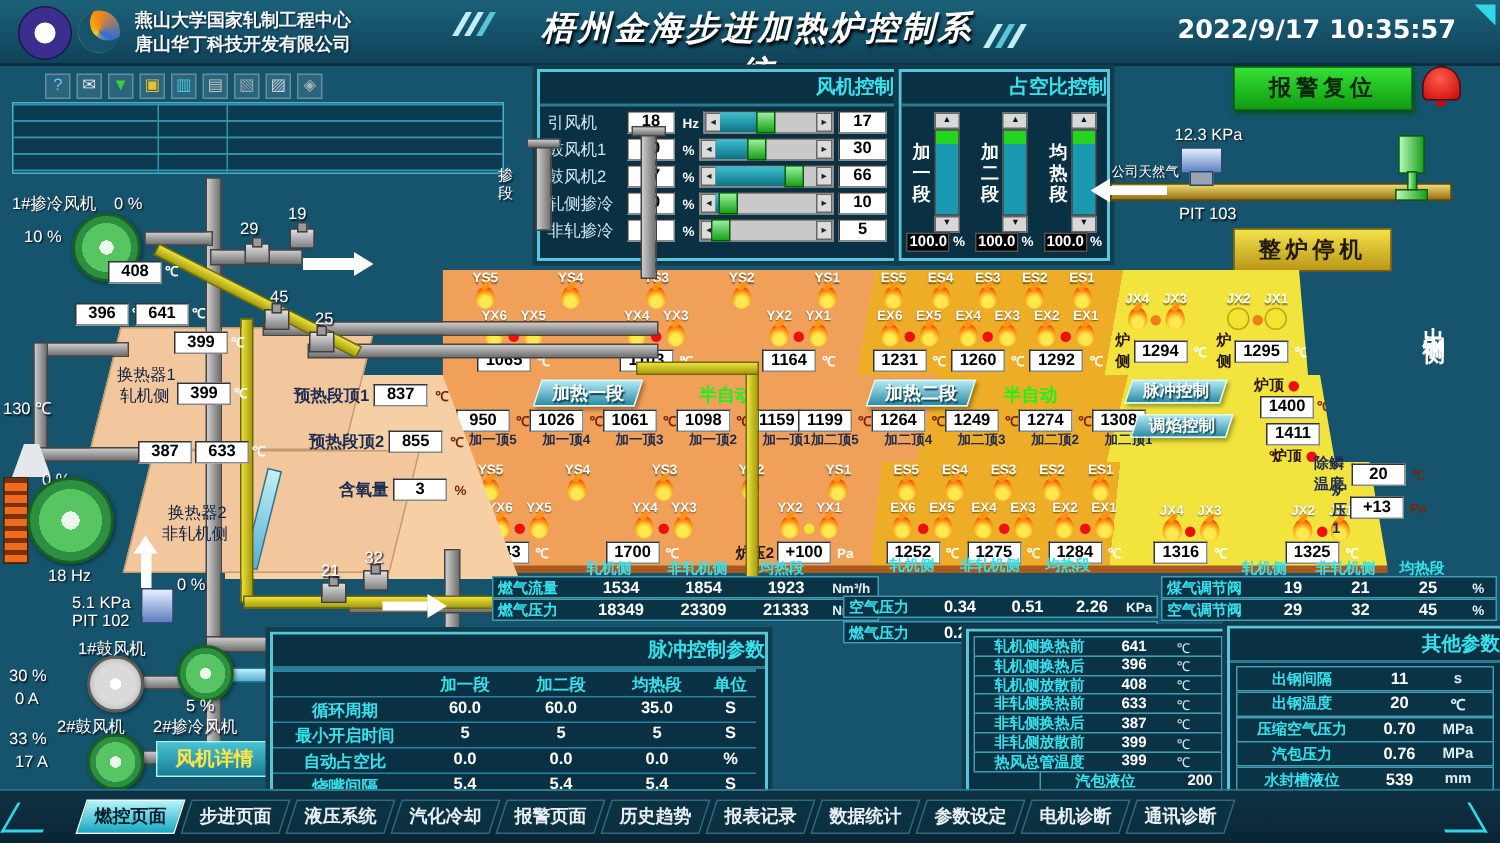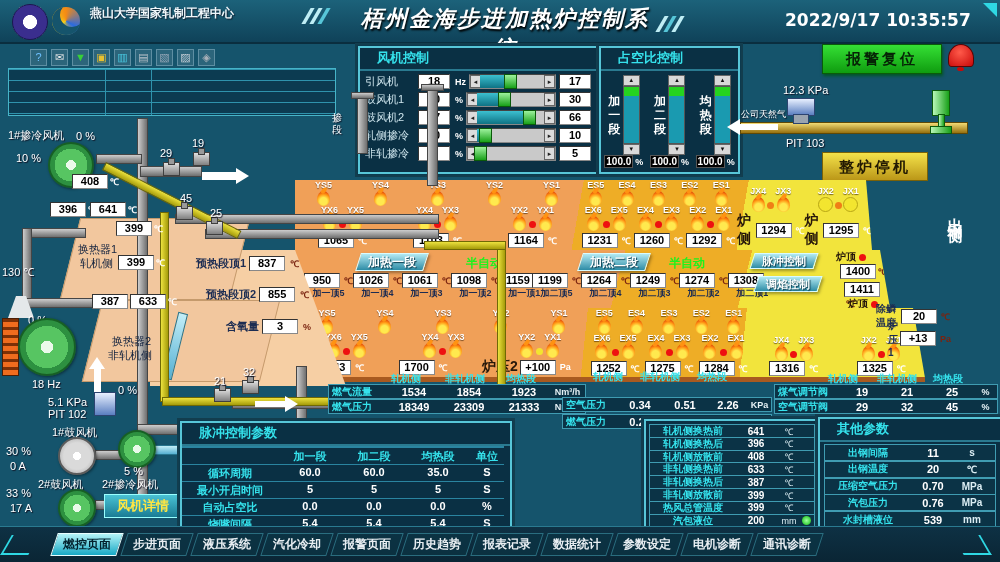--- a/index.html
+++ b/index.html
@@ -18,21 +18,21 @@
   .orgline{left:90px;font-size:12px;font-weight:bold;color:#f0f6fa;text-shadow:1px 1px 1px #123;}
   .slash{width:4px;height:16px;background:#bfeef5;transform:skewX(-30deg);}
   
   .ticon{display:inline-block;width:15px;height:15px;margin-right:4px;text-align:center;line-height:15px;
          font-size:11px;border:1px solid rgba(190,220,235,.35);background:rgba(210,230,240,.12);}
   #alarmgrid{left:8px;top:68px;width:326px;height:46px;background:#0c3b51;border:1px solid #46b4c8;
      background-image:linear-gradient(#2f93ad 1px,transparent 1px);background-size:100% 11px;}
   .agcol{position:absolute;top:0;bottom:0;width:1px;background:#2f93ad;}
   
   .pnl{position:absolute;background:#0a3044;border:2px solid #57c6d8;outline:1px solid #0c3a4e;box-shadow:0 0 0 3px #123d4e;}
-  .pnl-title{text-align:left;color:#35e2ec;font-weight:bold;font-size:13px;border-bottom:2px solid #2a7a90;padding:1px 17px 2px;}
+  .pnl-title{text-align:right;color:#35e2ec;font-weight:bold;font-size:13px;border-bottom:2px solid #2a7a90;padding:1px 0 2px;}
   
   .frow{display:flex;align-items:center;gap:3px;padding:3px 5px 0 5px;}
   .frow .lbl{width:50px;color:#cfe6ee;font-size:11px;white-space:nowrap;}
   .frow .vb{min-width:24px;}
   .sl{position:relative;flex:1;height:13px;background:#c9c9c9;border:1px solid #888;border-top-color:#444;}
   .sl .fill{position:absolute;left:10px;top:0;bottom:0;background:linear-gradient(180deg,#3cc0d0,#0e7284);}
   .sl .th{position:absolute;top:-1px;width:11px;height:13px;background:linear-gradient(180deg,#9df29d,#18a018);border:1px solid #0a5a0a;}
   .sl .ab{position:absolute;top:0;bottom:0;width:9px;background:#dcdcdc;border:1px solid #666;color:#222;
           font-size:7px;line-height:11px;text-align:center;}
   
@@ -92,21 +92,21 @@
   .bid{font-size:9px;font-weight:bold;color:#fff;text-shadow:0 1px 1px rgba(40,20,0,.6);margin-bottom:1px;}
   .flame{width:13px;height:15px;background:radial-gradient(circle at 50% 68%,#ffe94e 0 30%,#ff9212 58%,#dd3a06 85%);
          border-radius:50% 50% 50% 50%/56% 56% 44% 44%;position:relative;}
   .flame:before{content:"";position:absolute;top:-4px;left:5px;width:4px;height:7px;background:#ff9212;border-radius:60% 60% 60% 0;transform:rotate(38deg);}
   .flame.off{background:#f3e52f;border:1px solid #b8a616;border-radius:50%;width:13px;height:13px;}
   .flame.off:before{display:none;}
   .dot{width:7px;height:7px;border-radius:50%;display:inline-block;margin-top:12px;}
   .dot.red{background:#ee1010;} .dot.orange{background:#f07e16;} .dot.yellow{background:#f3e52f;}
   .trow{display:flex;justify-content:space-around;align-items:center;}
   .tgrp{display:flex;align-items:center;gap:2px;}
-  .tlbl{font-size:14px;font-weight:bold;color:#27180a;}
+  .tlbl{font-size:10px;font-weight:bold;color:#27180a;text-align:right;}
   .mtg{display:flex;flex-direction:column;align-items:center;gap:0px;}
   .mtlbl{font-size:9px;font-weight:bold;color:#1c2c52;line-height:10px;}
   .zbtn{position:absolute;height:16px;line-height:16px;padding:0 9px;transform:skewX(-18deg);
         background:linear-gradient(180deg,#b2e9f2,#2d8ca6);border:1px solid #d8fbff;box-shadow:2px 2px 3px rgba(0,0,0,.35);cursor:pointer;}
   .zbtn>span{display:inline-block;transform:skewX(18deg);color:#fff;font-weight:bold;font-size:12px;text-shadow:1px 1px 1px #0a3a4c;}
   .zbtn.sm{height:14px;line-height:14px;}
   .zbtn.sm>span{font-size:11px;}
   .rooflbl{font-size:10px;font-weight:bold;color:#27180a;}
   #exitside{left:795px;top:28px;writing-mode:vertical-rl;font-size:15px;font-weight:bold;color:#fff;letter-spacing:5px;}
   #preheat{left:150px;top:250px;width:196px;height:136px;background:#f6cfa4;
@@ -152,20 +152,21 @@
 </style>
 </head>
 <body>
 
 <div id="app">
 
   <div id="hdr" class="abs">
     <div class="abs" style="left:12px;top:4px;width:34px;height:34px;border-radius:50%;background:radial-gradient(circle,#fff 0 28%,#3a2e8e 30% 72%,#fff 74% 86%,#3a2e8e 88%);border:1px solid #1c1650;"></div>
     <div class="abs" style="left:52px;top:7px;width:28px;height:28px;border-radius:50%;background:conic-gradient(#f58a14,#2a6ae0,#f5d014,#f58a14);box-shadow:inset 0 0 0 6px rgba(21,84,108,.0),inset 6px -6px 0 2px #15546c;"></div>
     <div class="abs orgline" style="top:5px;">燕山大学国家轧制工程中心</div>
+    <div class="abs orgline" style="top:21px;">唐山华丁科技开发有限公司</div>
     <div class="abs" style="left:306px;top:8px;display:flex;gap:4px;">
         <i class="slash"></i>
         <i class="slash"></i>
         <i class="slash" style="background:#57c6d8;"></i>
       </div>
     <div id="title" class="abs">梧州金海步进加热炉控制系统</div>
     <div class="abs" style="left:660px;top:16px;display:flex;gap:4px;">
         <i class="slash"></i>
         <i class="slash" style="background:#57c6d8;"></i>
         <i class="slash"></i>
@@ -1008,21 +1009,21 @@
         <div class="tlr" style="top: 67px;">
           <span class="a">非轧侧放散前</span>
           <span class="v">399</span>
           <span class="c">℃</span>
         </div>
         <div class="tlr" style="top: 79.8px;">
           <span class="a">热风总管温度</span>
           <span class="v">399</span>
           <span class="c">℃</span>
         </div>
-        <div class="tlr" style="top: 92.6px;">
+        <div class="tlr" style="top: 92.6px; margin-left: 44px;">
           <span class="a">汽包液位</span>
           <span class="v">200</span>
           <span class="c">mm</span>
           <span class="gdot"></span>
         </div>
       </div>
   </div>
 
   <div class="pnl" style="left:818px;top:417px;width:180px;height:109px;">
     <div class="pnl-title">其他参数</div>

